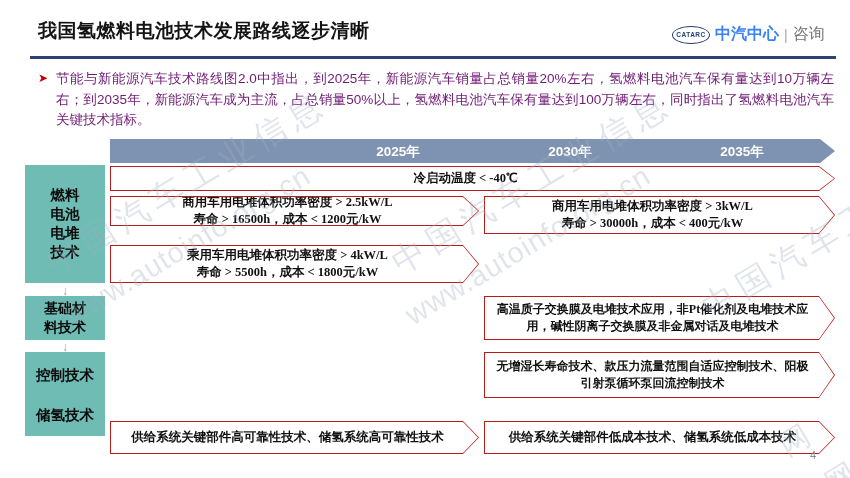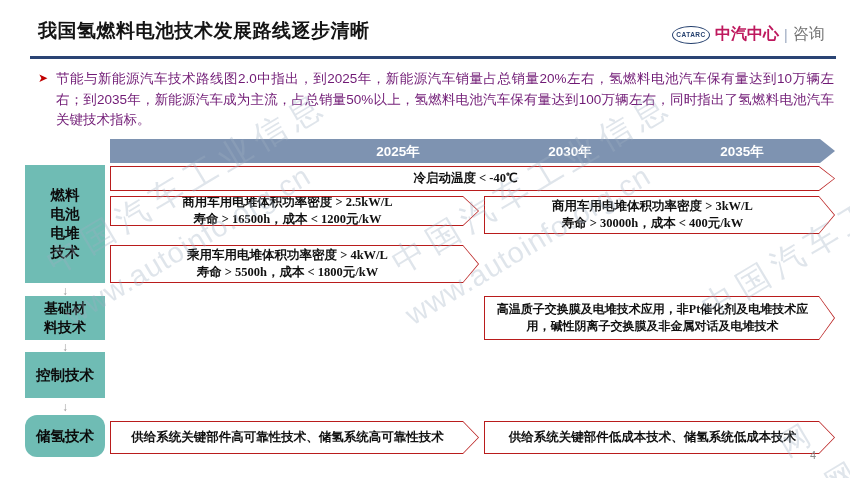--- a/index.html
+++ b/index.html
@@ -4,21 +4,21 @@
 <style>
   html,body { margin:0; padding:0; }
   body { font-family:"Liberation Sans","DejaVu Sans",sans-serif; }
   #slide { position:relative; width:850px; height:478px; background:#ffffff; overflow:hidden; }
 
   
   .title { position:absolute; left:38px; top:18px; font-size:19px; font-weight:700; color:#141414; letter-spacing:0.5px; }
   .title-rule { position:absolute; left:30px; top:56px; width:806px; height:2.5px; background:#2a4474; }
   .logo { position:absolute; left:672px; top:24px; display:flex; align-items:center; gap:5px; }
   .logo-oval { width:36px; height:16px; border:1.5px solid #25406e; border-radius:50%; display:flex; align-items:center; justify-content:center; font-size:6.5px; font-weight:700; color:#25406e; letter-spacing:0.5px; }
-  .logo-brand { font-size:16px; font-weight:700; color:#be185d; }
+  .logo-brand { font-size:16px; font-weight:700; color:#3b82f6; }
   .logo-div { font-size:14px; color:#9aa7bf; font-weight:300; }
   .logo-unit { font-size:16px; color:#737373; font-weight:400; }
 
   
   .bullet { position:absolute; left:38px; top:71px; color:#c00000; font-size:12px; }
   .intro { position:absolute; left:56px; top:69px; width:778px; font-size:13.5px; line-height:20.5px; color:#701a75; text-align:justify; }
 
   
   .yearbar { position:absolute; left:110px; top:139px; width:725px; height:24px; background:#7e93b1;
     clip-path: polygon(0 0, calc(100% - 15px) 0, 100% 50%, calc(100% - 15px) 100%, 0 100%); }
@@ -71,21 +71,21 @@
   <div class="cat" style="top:165px; height:118px;">燃料
 电池
 电堆
 技术</div>
   <div class="down" style="top:285px;">↓</div>
   <div class="cat" style="top:296px; height:44px; font-size:14px;">基础材
 料技术</div>
   <div class="down" style="top:341px;">↓</div>
   <div class="cat" style="top:352px; height:46px;">控制技术</div>
   <div class="down" style="top:401px;">↓</div>
-  <div class="cat" style="top:415px; height:42px;border-radius:12px;">储氢技术</div>
+  <div class="cat" style="top:394px; height:42px;">储氢技术</div>
 
   <div class="abox" style="left:110px; top:166px; width:725px; height:25px;">
     <div class="abox-in">冷启动温度 &lt; -40℃</div>
   </div>
 
   <div class="abox" style="left:110px; top:196px; width:369px; height:30px;">
     <div class="abox-in">商用车用电堆体积功率密度 &gt; 2.5kW/L
 寿命 &gt; 16500h，成本 &lt; 1200元/kW</div>
   </div>
   <div class="abox" style="left:484px; top:196px; width:351px; height:38px;">
@@ -95,20 +95,23 @@
 
   <div class="abox" style="left:110px; top:245px; width:369px; height:38px;">
     <div class="abox-in">乘用车用电堆体积功率密度 &gt; 4kW/L
 寿命 &gt; 5500h，成本 &lt; 1800元/kW</div>
   </div>
 
   <div class="abox" style="left:484px; top:296px; width:351px; height:44px;">
     <div class="abox-in" style="font-size:12px;">高温质子交换膜及电堆技术应用，非Pt催化剂及电堆技术应用，碱性阴离子交换膜及非金属对话及电堆技术</div>
   </div>
 
+  <div class="abox" style="left:484px; top:352px; width:351px; height:46px;">
+    <div class="abox-in" style="font-size:12px;">无增湿长寿命技术、款压力流量范围自适应控制技术、阳极引射泵循环泵回流控制技术</div>
+  </div>
 
   <div class="abox" style="left:110px; top:421px; width:369px; height:33px;">
     <div class="abox-in">供给系统关键部件高可靠性技术、储氢系统高可靠性技术</div>
   </div>
   <div class="abox" style="left:484px; top:421px; width:351px; height:33px;">
     <div class="abox-in">供给系统关键部件低成本技术、储氢系统低成本技术</div>
   </div>
 
   <div class="wm wm-cn" style="left:50px;  top:243px;">中国汽车工业信息</div>
   <div class="wm wm-url" style="left:68px;  top:301px;">www.autoinfo.org.cn</div>

